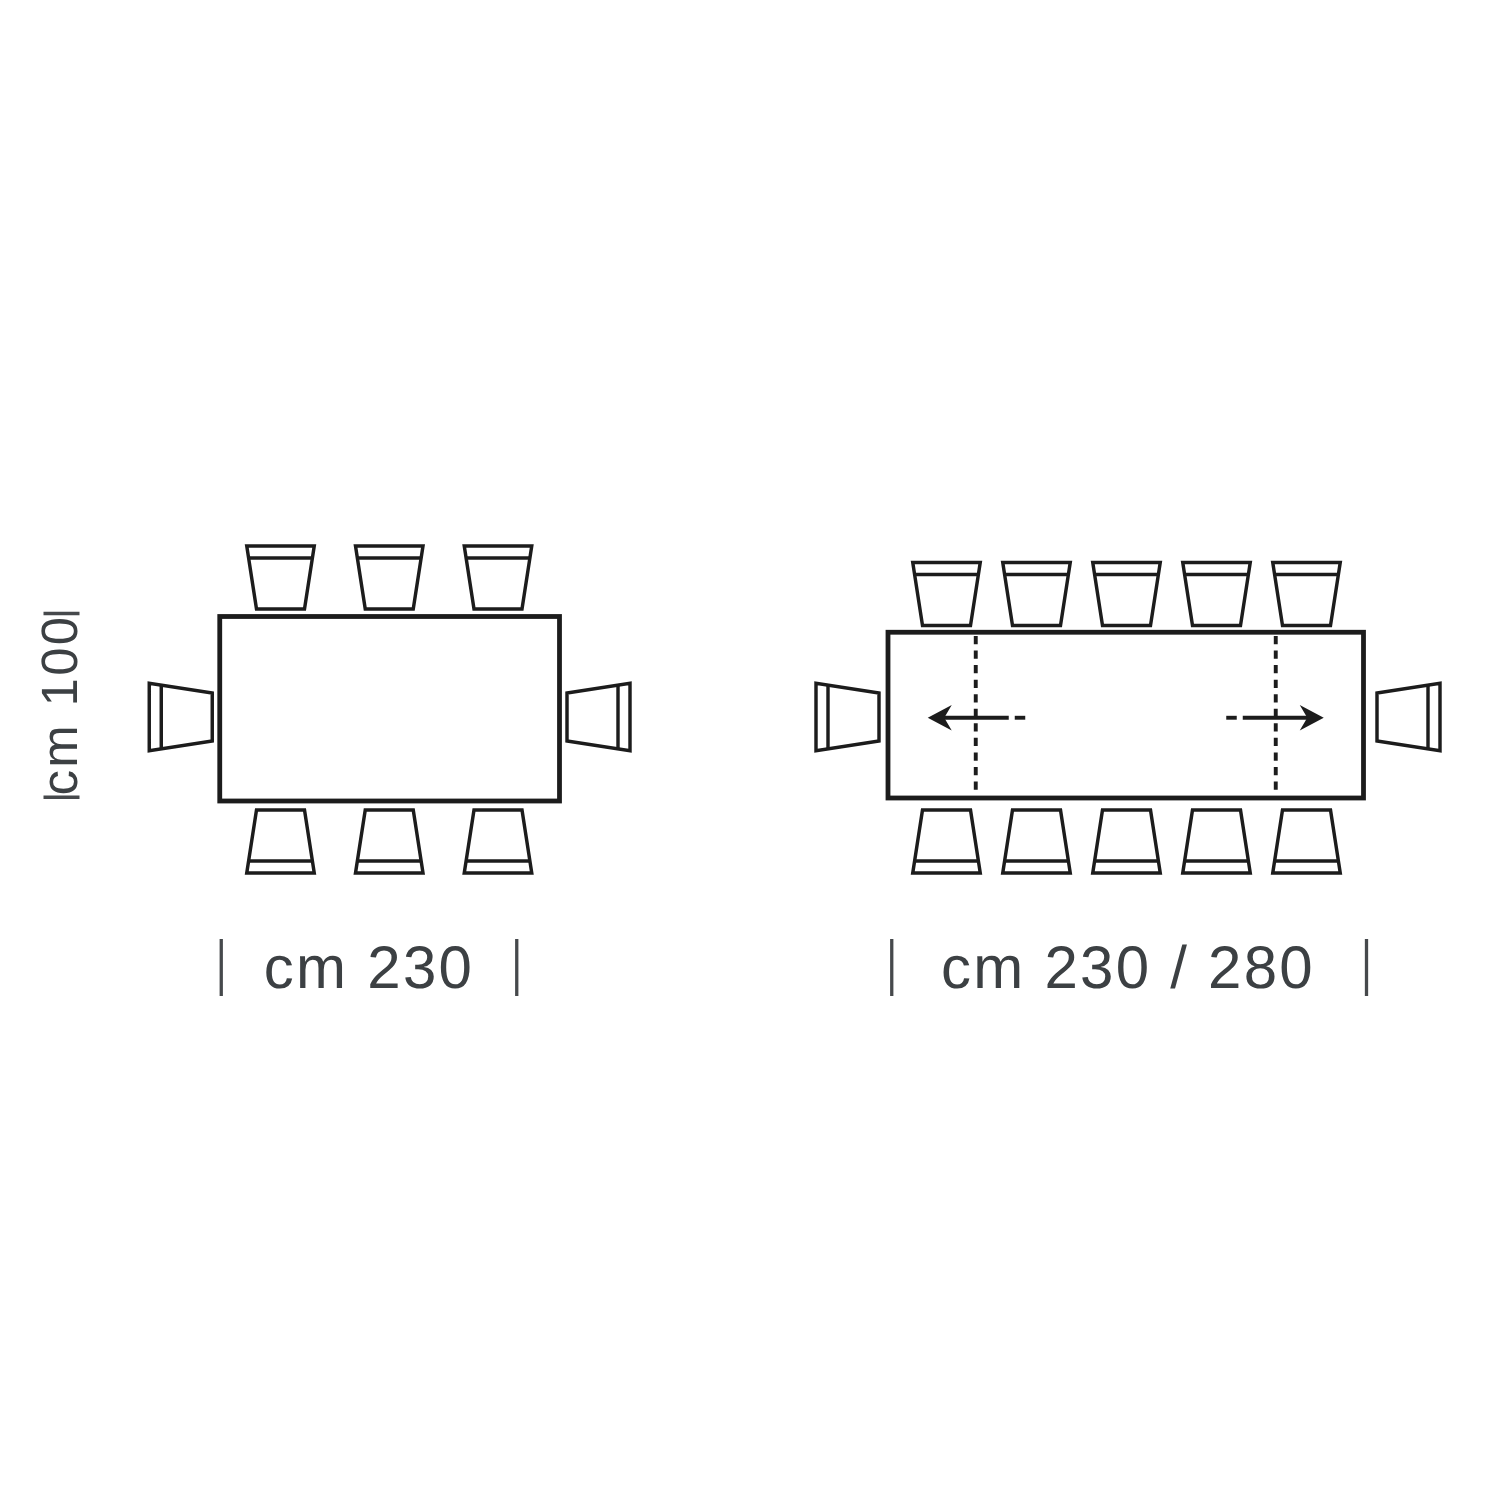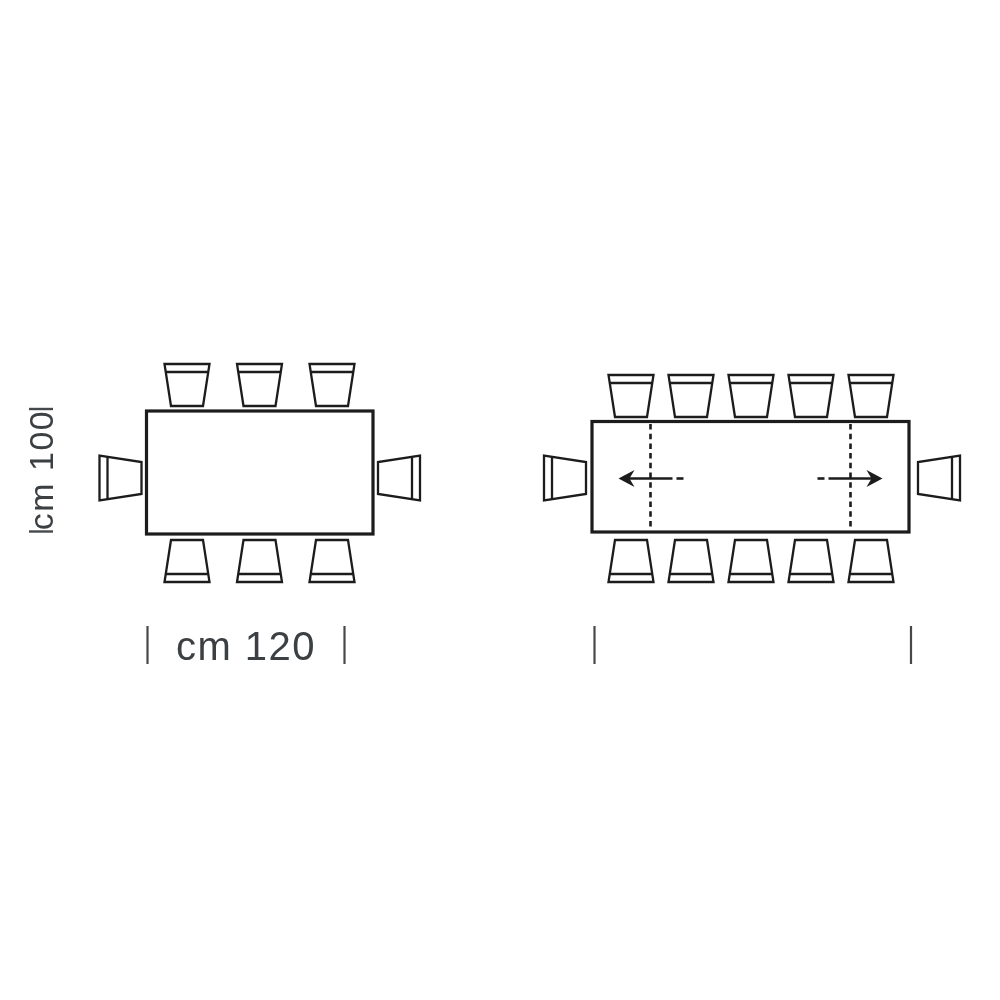--- a/index.html
+++ b/index.html
@@ -100,15 +100,16 @@
       <line x1="147.5" y1="626" x2="147.5" y2="664" stroke-width="2.2"></line>
       <line x1="344.5" y1="626" x2="344.5" y2="664" stroke-width="2.2"></line>
 
       <line x1="594.5" y1="626" x2="594.5" y2="664" stroke-width="2.2"></line>
       <line x1="911" y1="626" x2="911" y2="664" stroke-width="2.2"></line>
     </g>
   </svg>
 
   <div class="dim-label v-label" style="left:41px; top:470px;">cm 100</div>
 
-  <div class="dim-label h-label" style="left:246px; top:646px;">cm 120</div>
+  <div class="dim-label h-label" style="left:246px; top:646px;">cm 230</div>
 
+  <div class="dim-label h-label" style="left:752px; top:646px;">cm 230 / 280</div>
 </div>
 
 </body></html>

